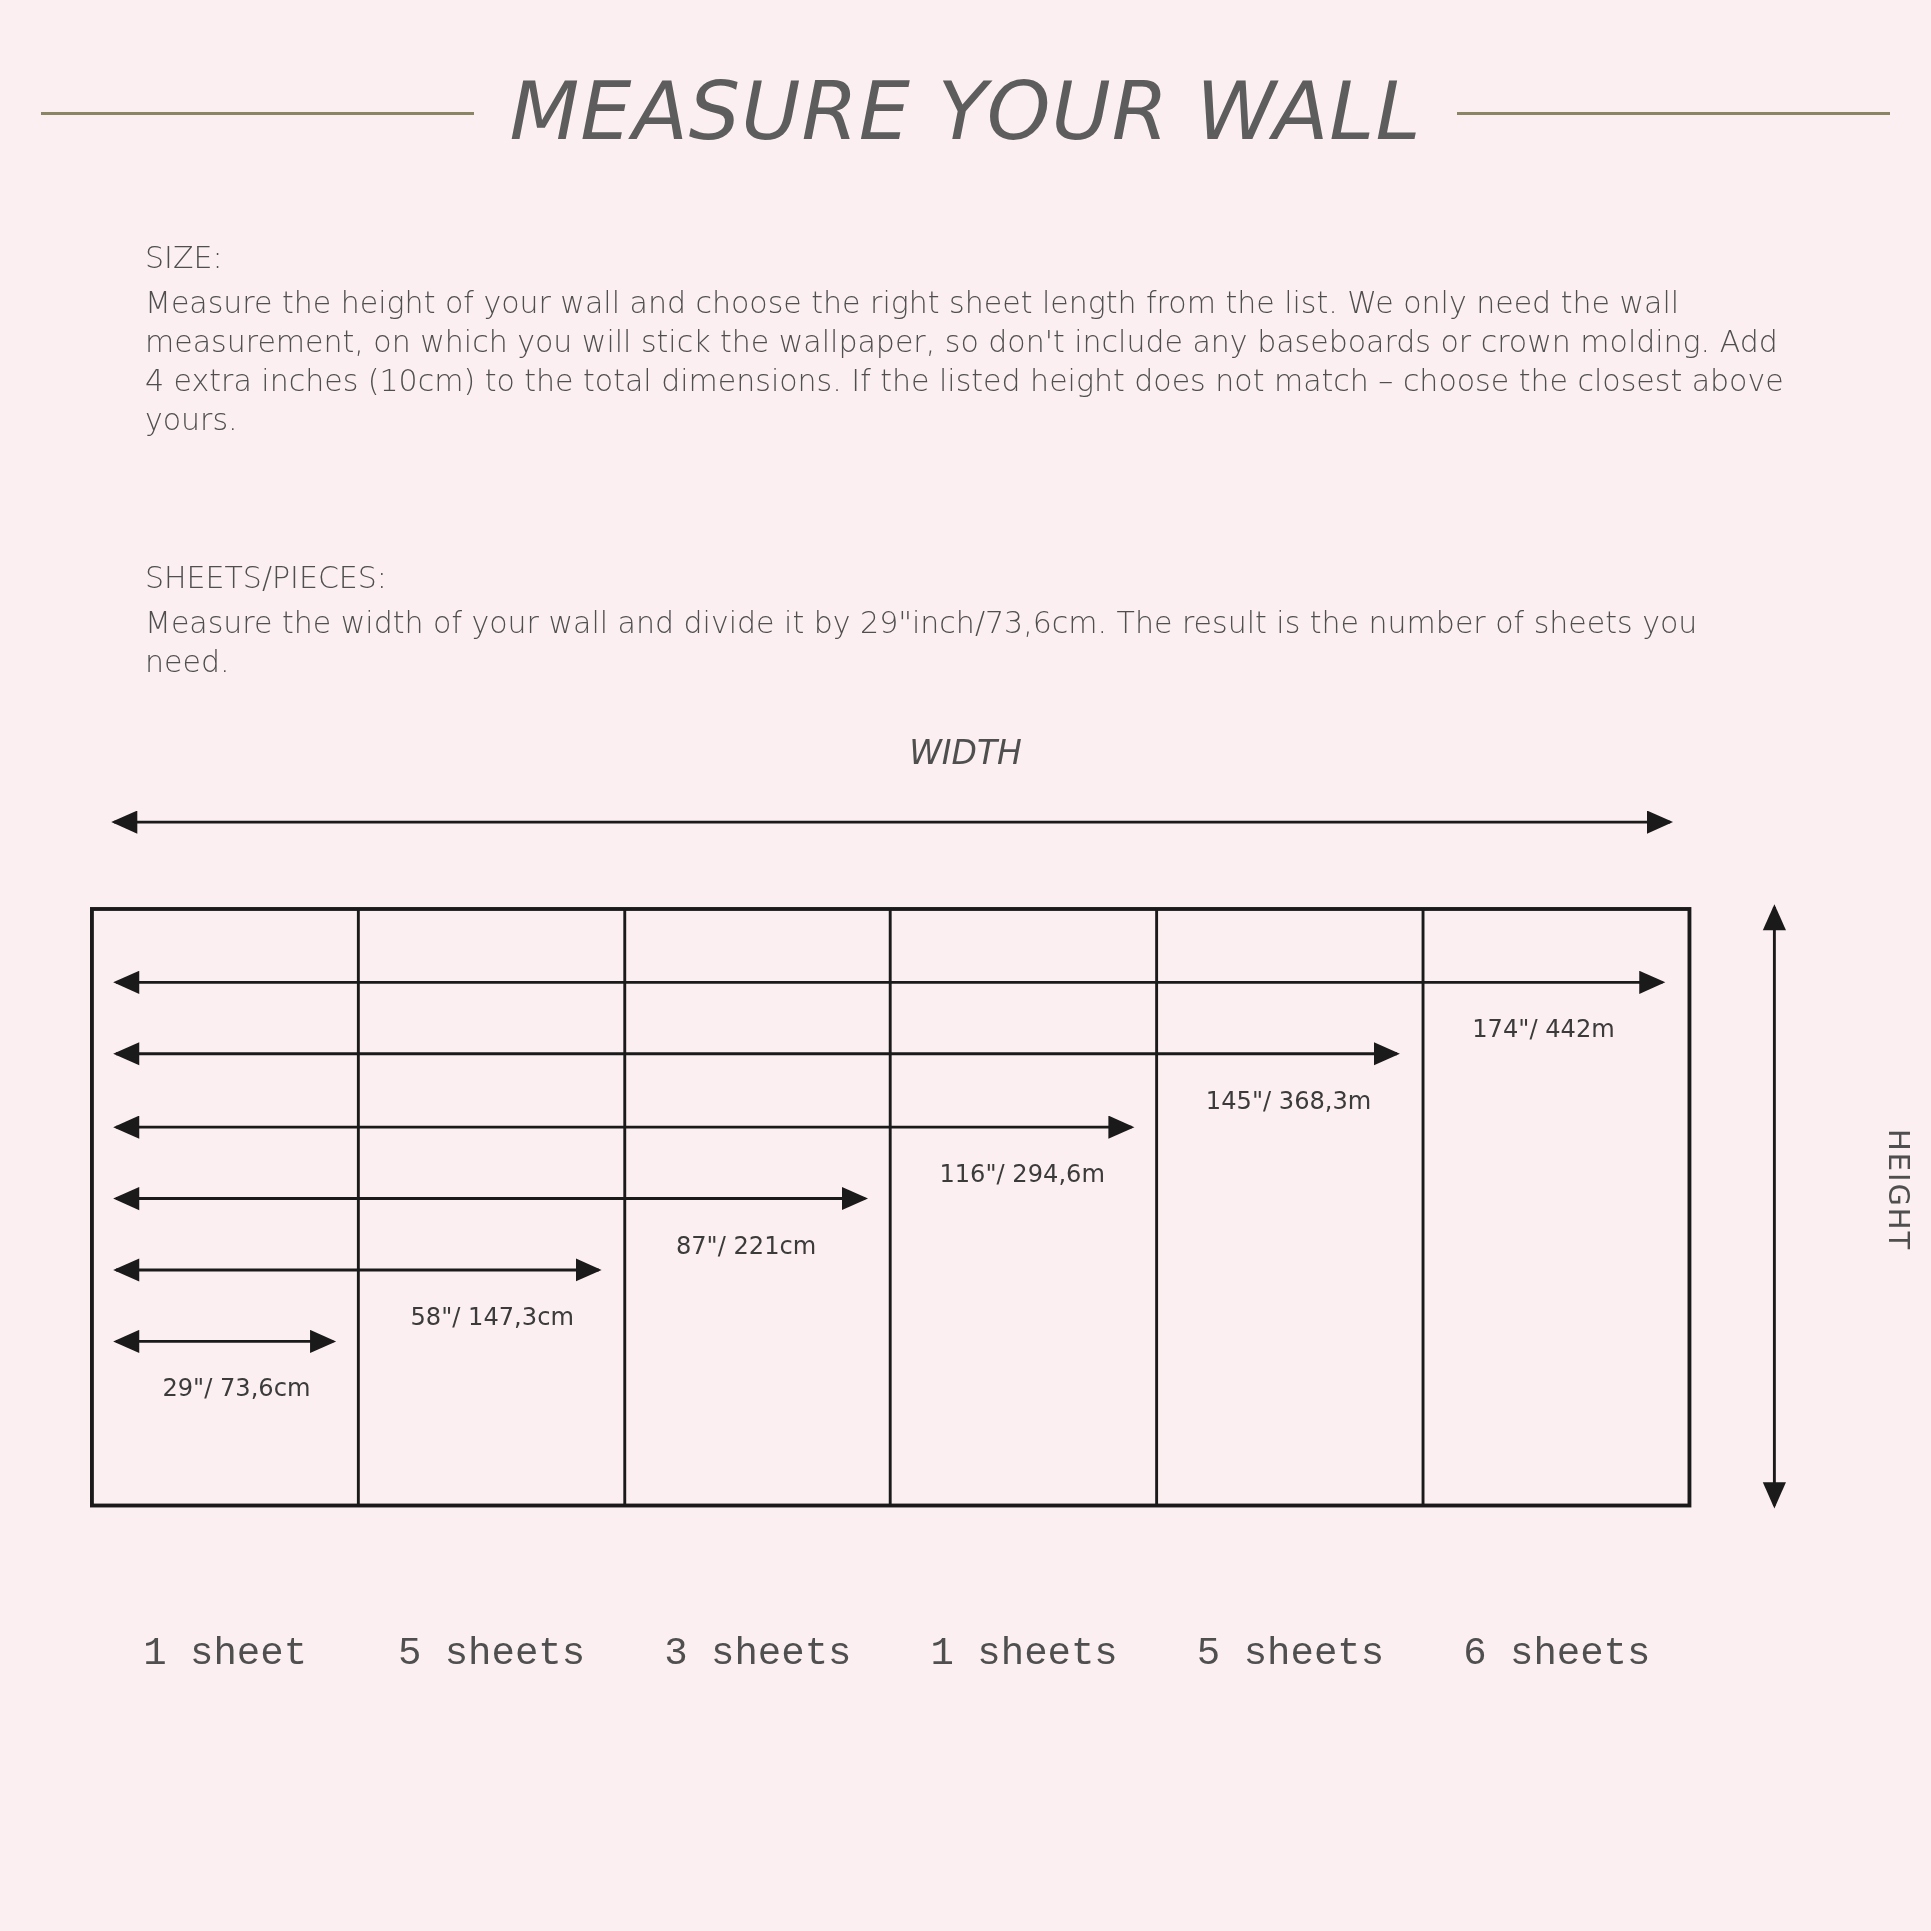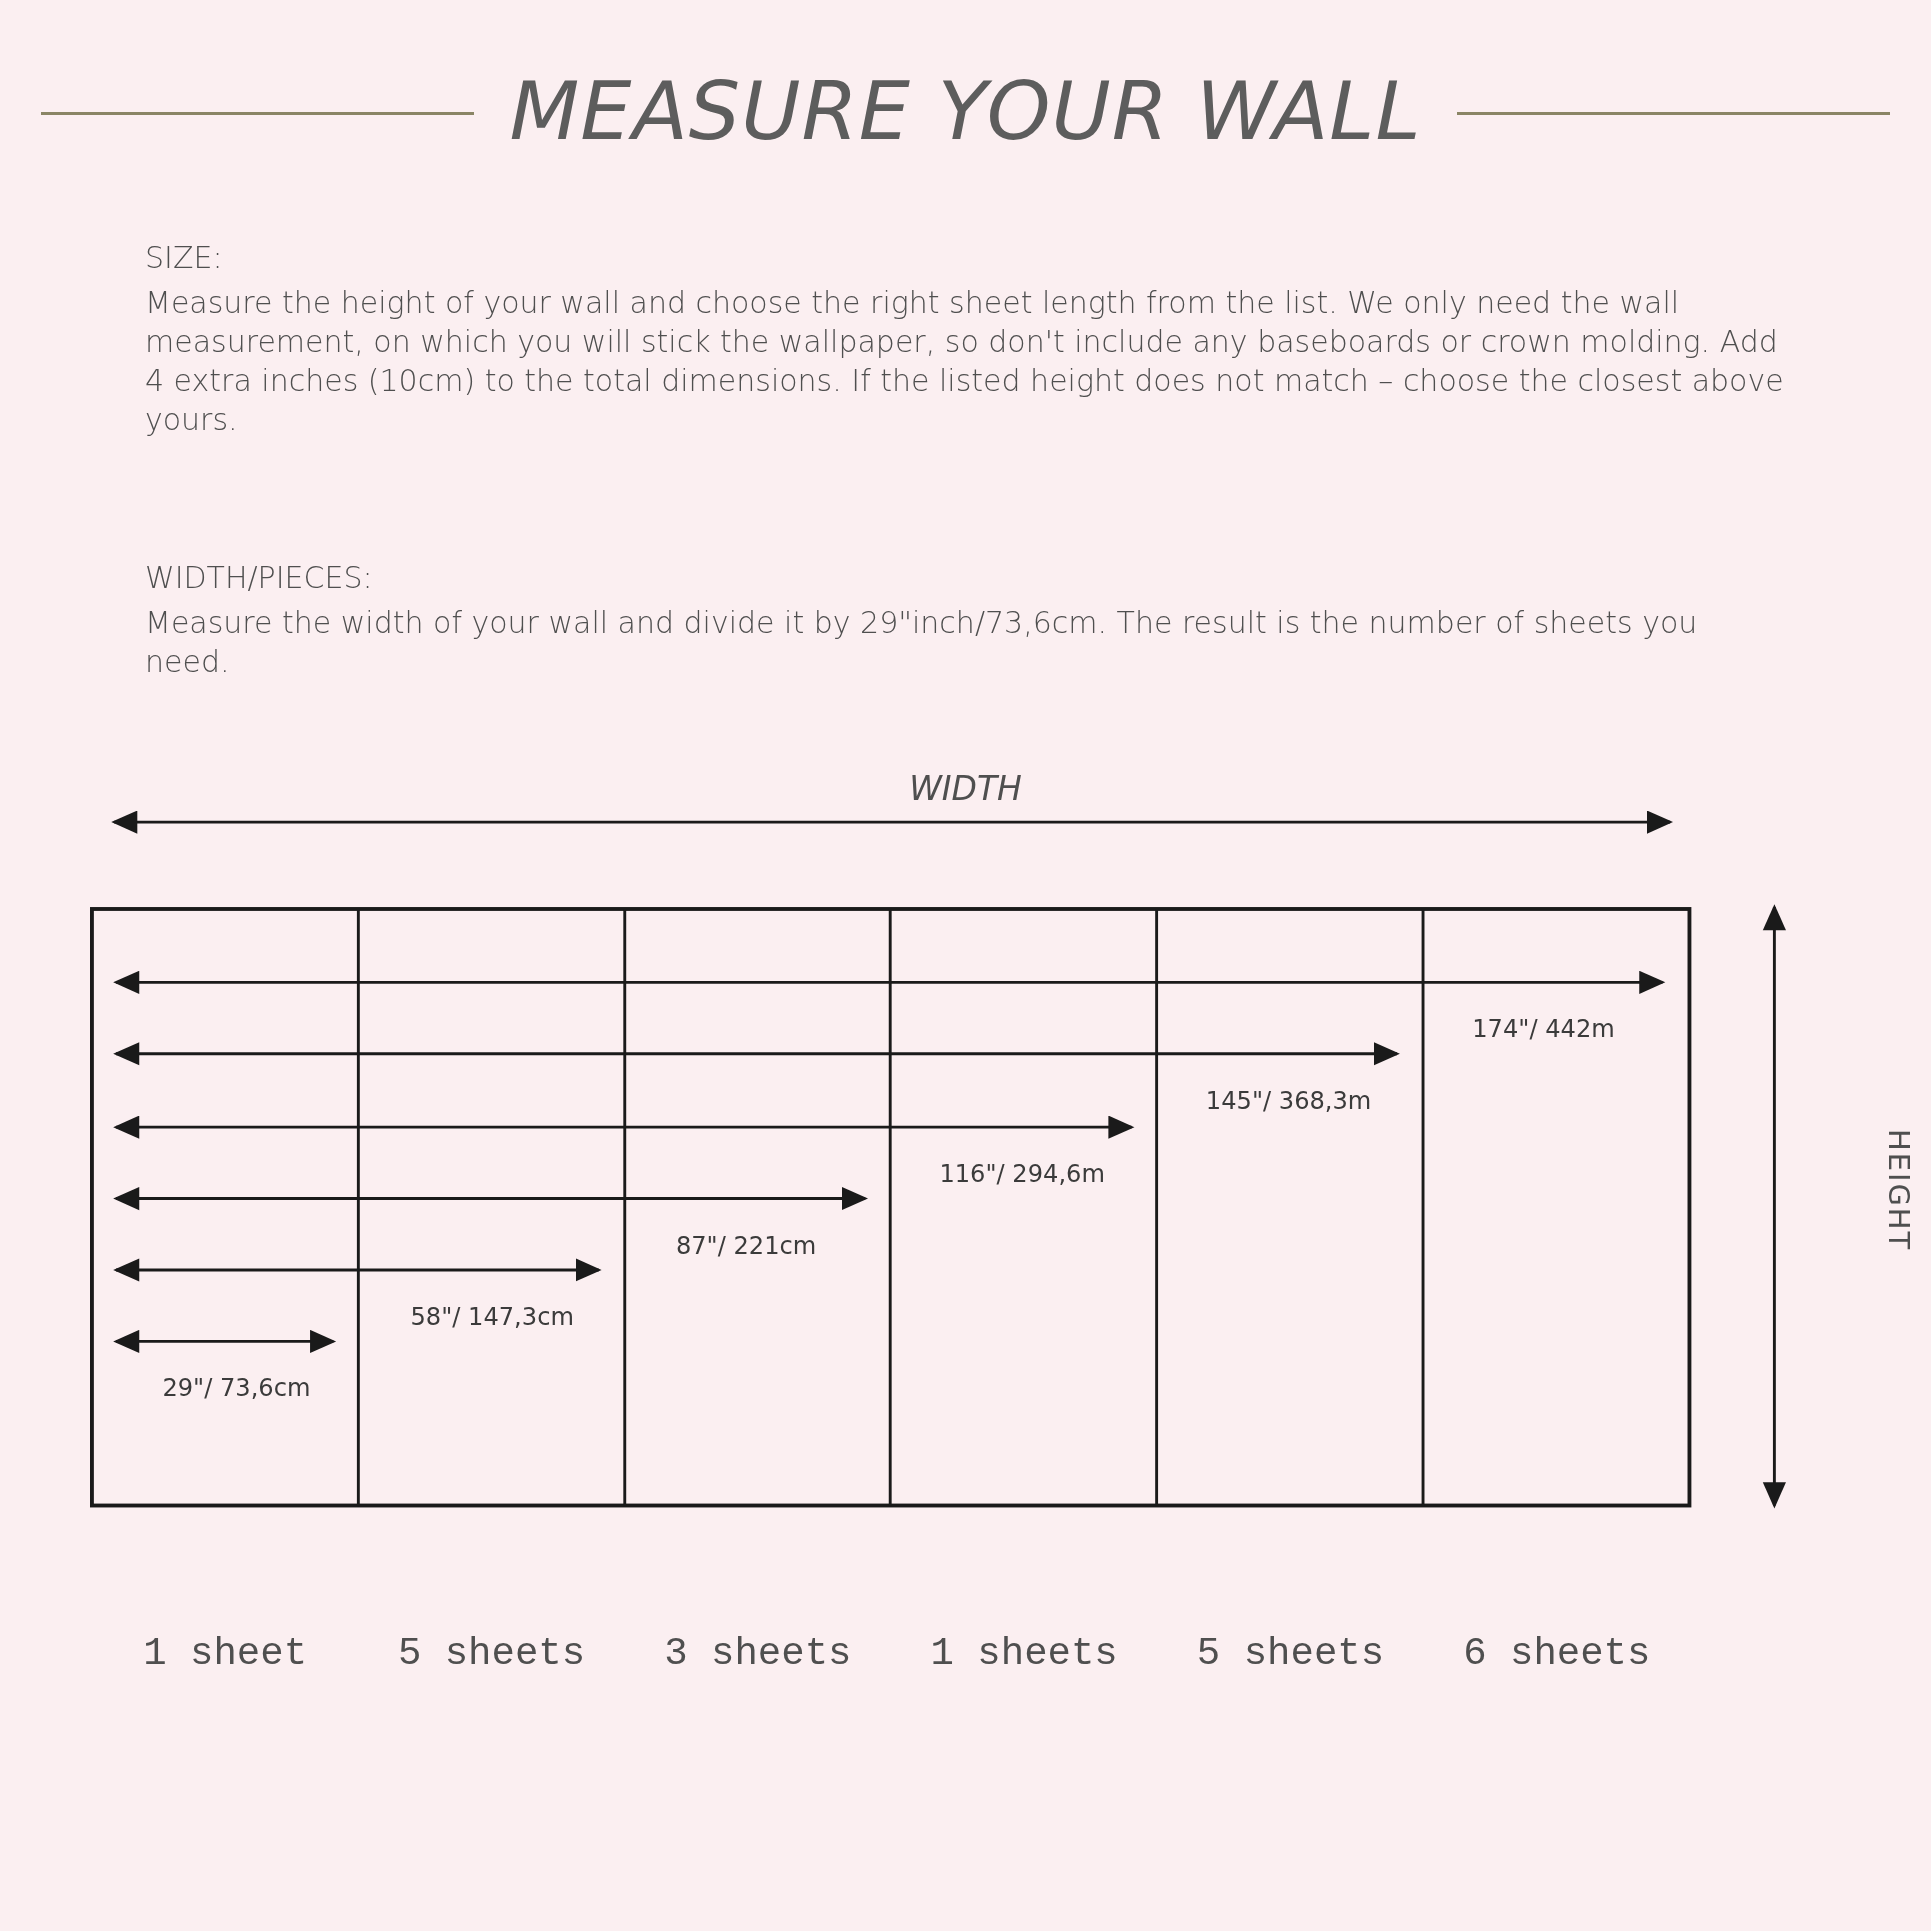--- a/index.html
+++ b/index.html
@@ -80,21 +80,20 @@
   .width-label {
     position: absolute;
     top: 19.3px;
     left: 0;
     width: 1931px;
     text-align: center;
     font-size: 33px;
     font-style: italic;
     color: #4f4f4f;
     font-family: "DejaVu Sans", sans-serif;
-    margin-top: 36px;
   }
   .height-label {
     position: absolute;
     right: 15.4px;
     top: 415px;
     font-size: 29px;
     color: #4f4f4f;
     letter-spacing: 1.9px;
     writing-mode: vertical-rl;
     font-family: "DejaVu Sans", sans-serif;
@@ -151,21 +150,21 @@
     <div class="title-text">MEASURE YOUR WALL</div>
     <div class="title-rule right"></div>
   </div>
 
   <div class="copy" id="size-block">
     <span class="heading">SIZE:</span>
     <span>Measure the height of your wall and choose the right sheet length from the list. We only need the wall measurement, on which you will stick the wallpaper, so don't include any baseboards or crown molding. Add 4 extra inches (10cm) to the total dimensions. If the listed height does not match – choose the closest above yours.</span>
   </div>
 
   <div class="copy" id="sheets-block">
-    <span class="heading">WIDTH/PIECES:</span>
+    <span class="heading">SHEETS/PIECES:</span>
     <span>Measure the width of your wall and divide it by 29"inch/73,6cm. The result is the number of sheets you need.</span>
   </div>
 
   <div class="diagram">
     <div class="width-label">WIDTH</div>
     <div class="height-label">HEIGHT</div>
 
     <svg class="diagram-svg" width="1931" height="917" viewBox="0 0 2000 950">
       <defs>
         <marker id="arrEnd" markerWidth="10" markerHeight="10" refX="8" refY="4" orient="auto">

